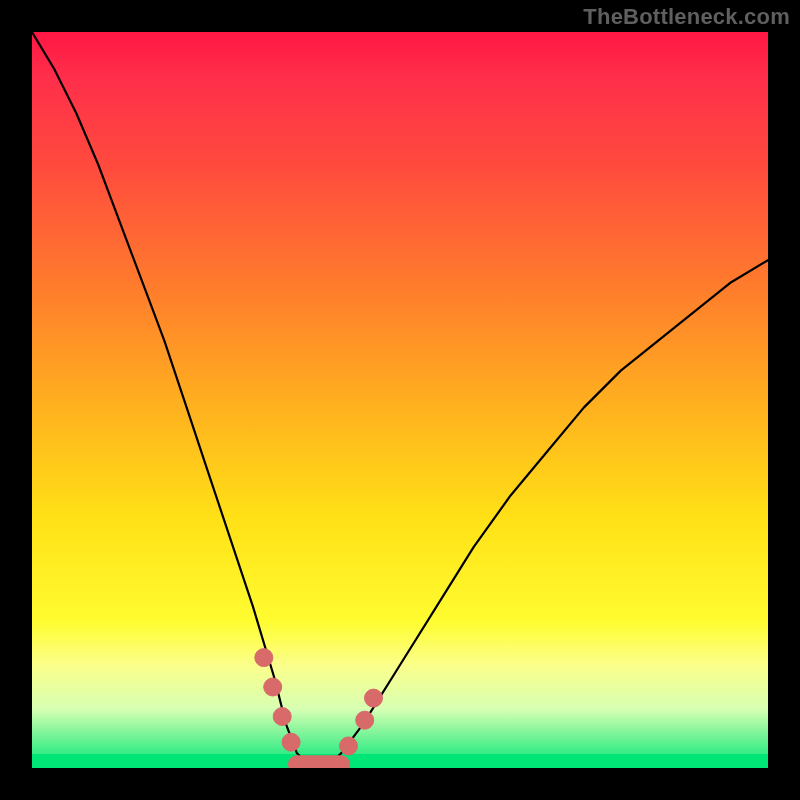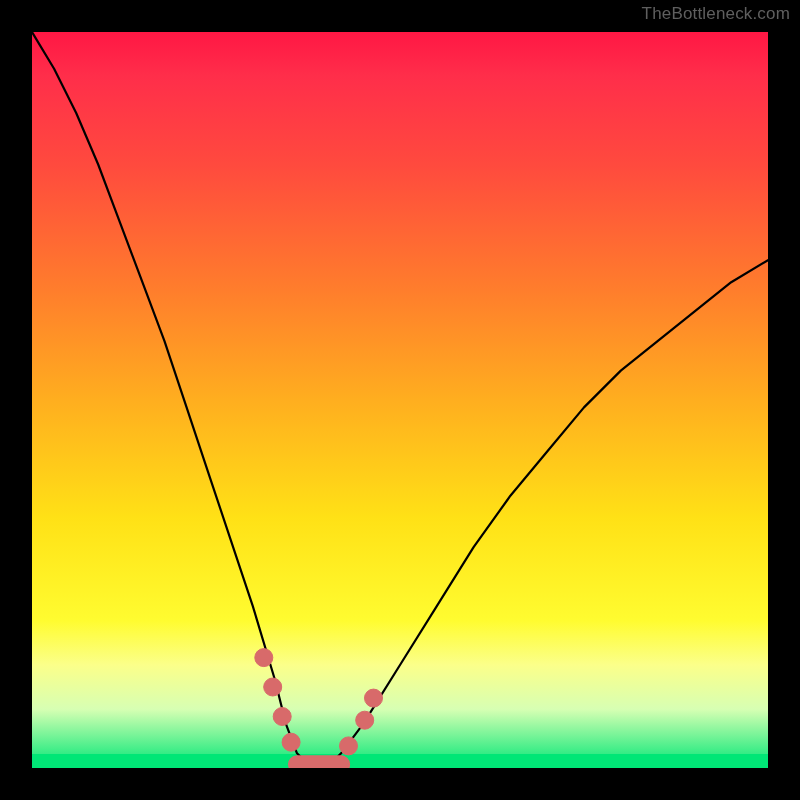--- a/index.html
+++ b/index.html
@@ -50,22 +50,22 @@
     right: 0;
     bottom: 0;
     height: 14px;
     background: #00e676;
   }
   .watermark {
     position: absolute;
     top: 4px;
     right: 10px;
     color: #5f5f5f;
-    font-size: 17px;
-    font-weight: 400;
+    font-size: 22px;
+    font-weight: 700;
     letter-spacing: 0.01em;
     user-select: none;
   }
   svg.curve {
     position: absolute;
     inset: 0;
     width: 736px;
     height: 736px;
     overflow: visible;
   }

